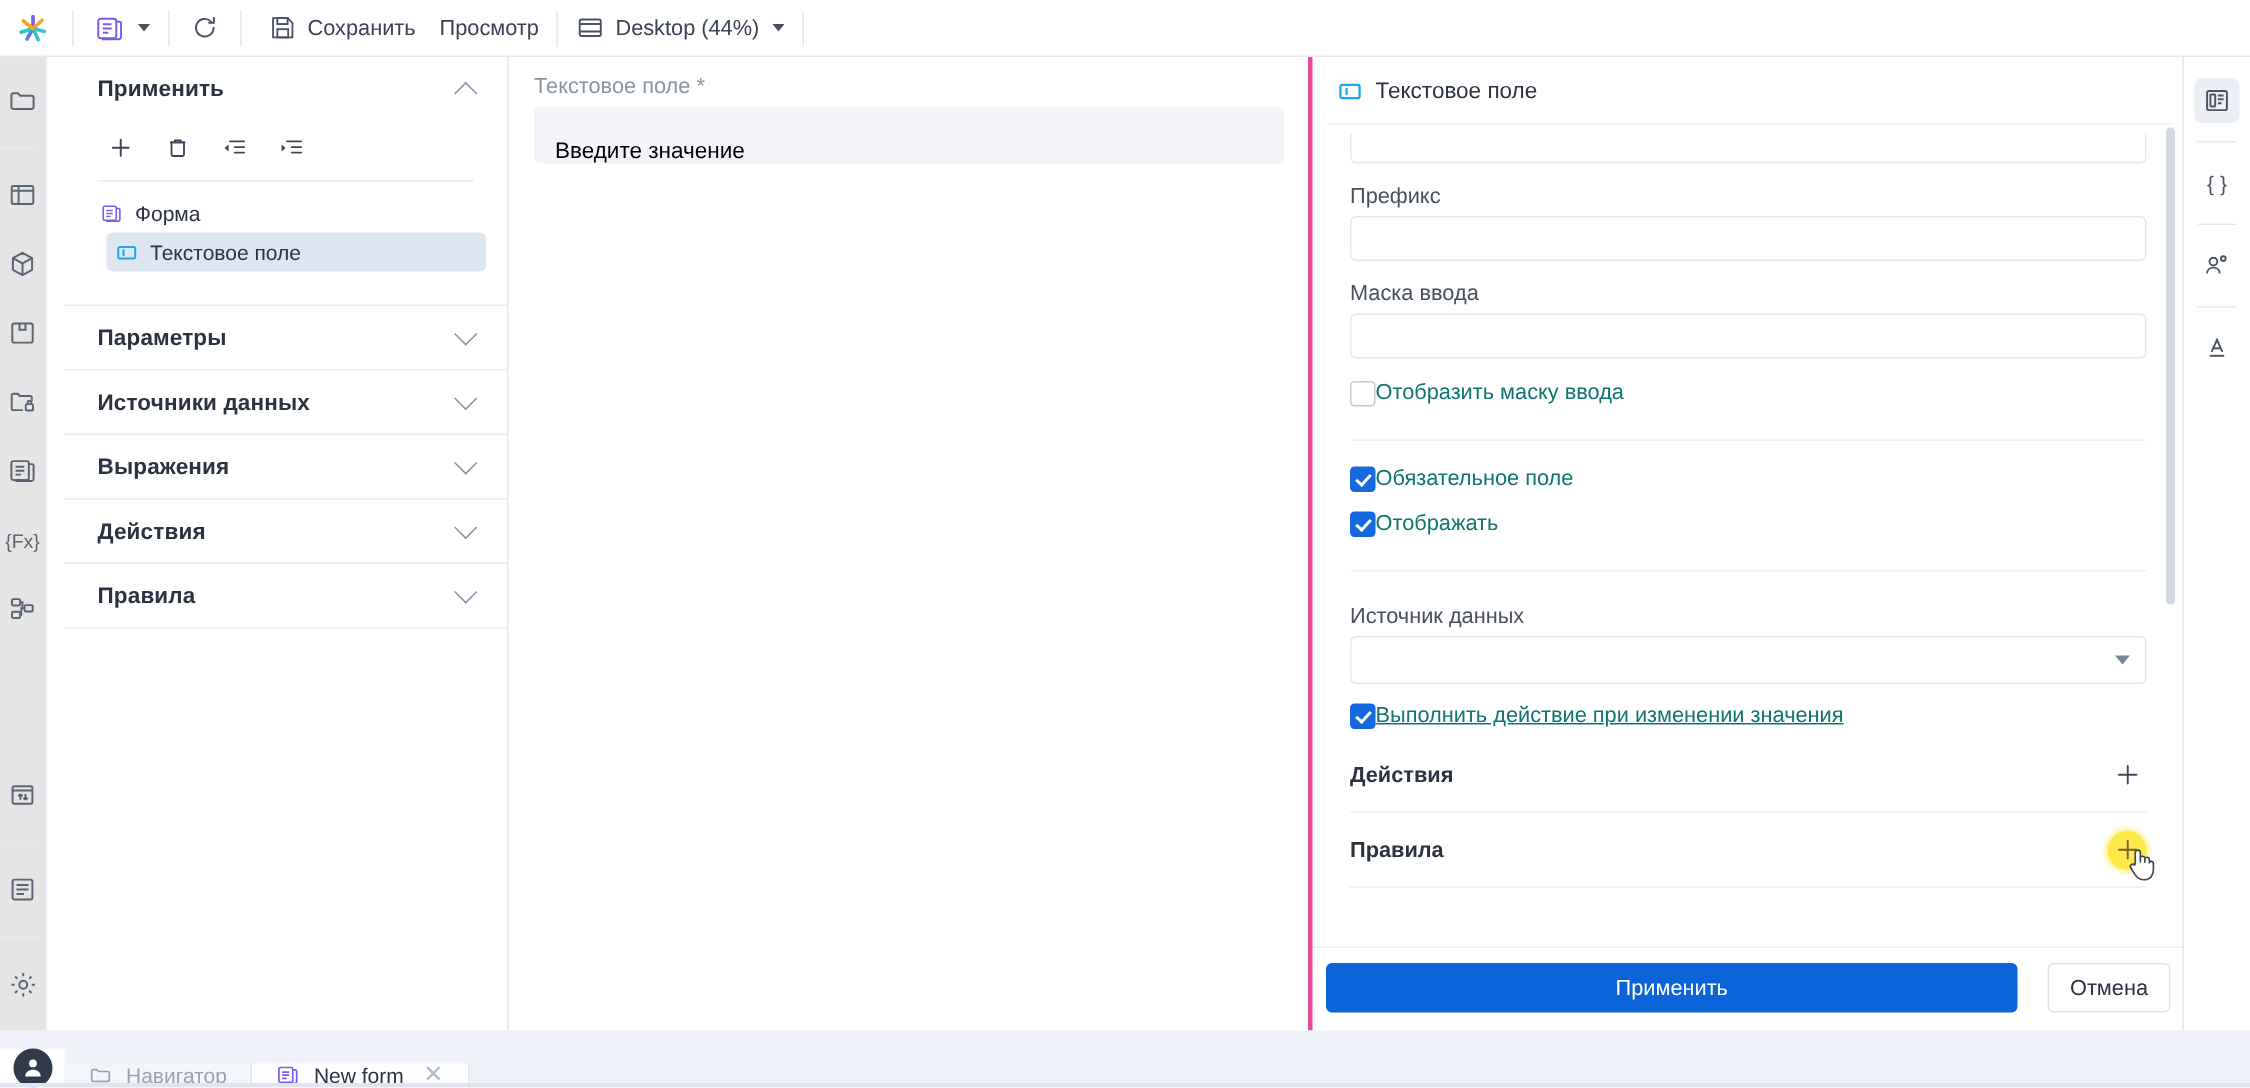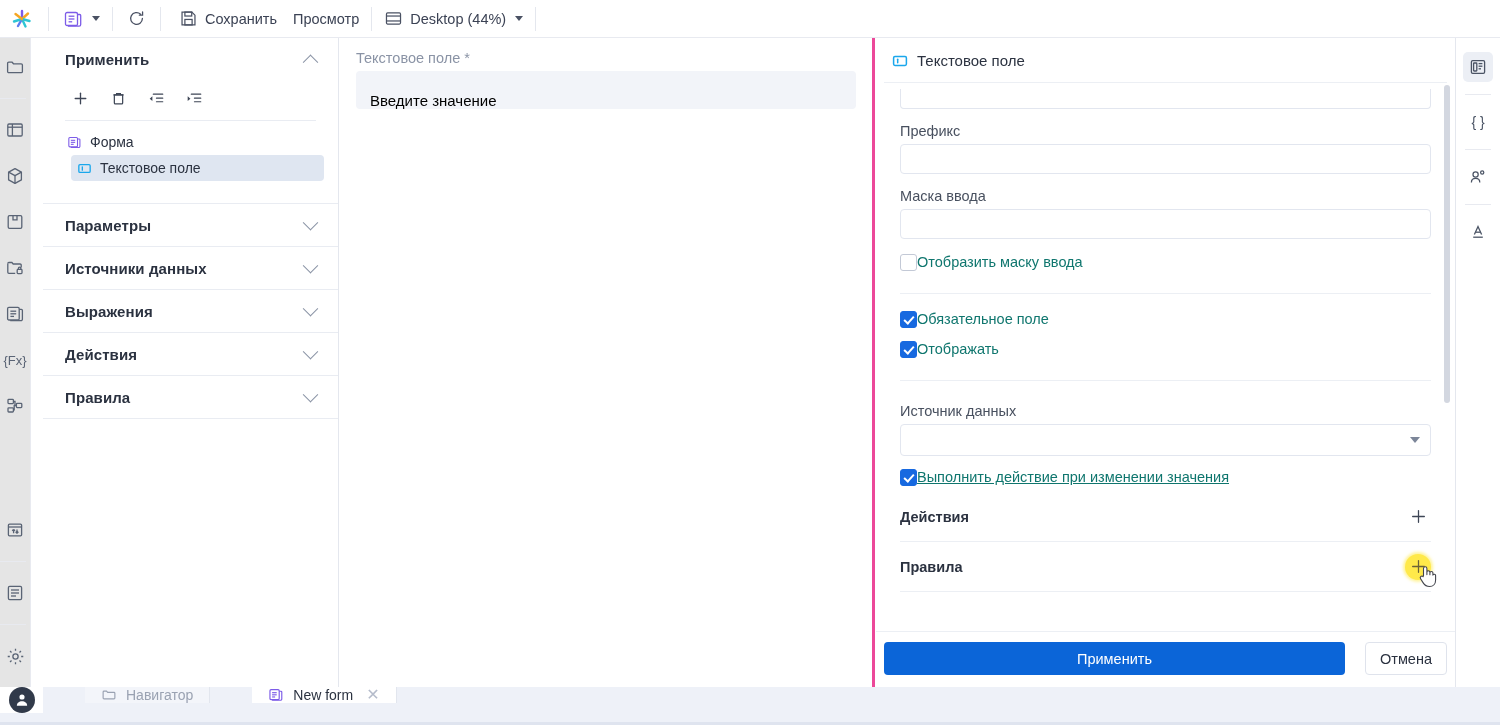--- a/index.html
+++ b/index.html
@@ -236,21 +236,21 @@
     border-radius: 5px; cursor: pointer; color: #4b5465;
   }
   .rr-icon.active { background: #eceff5; }
   .rr-sep { width: 26px; height: 1px; background: #e8eaf0; margin-top: 12px; }
 
   
   .bottom {
     position: absolute; left: 0; bottom: 0;
     width: 1500px; height: 38px;
     background: #eef1f8;
-    display: flex; align-items: flex-start; gap: 42px;
+    display: flex; align-items: flex-end;
   }
   .avatar-cell {
     width: 43px; display: flex; align-items: center; justify-content: center;
     background: #fff;
   }
   .avatar {
     width: 26px; height: 26px; border-radius: 50%;
     background: #313a4a; display: flex; align-items: center; justify-content: center;
     cursor: pointer;
   }

